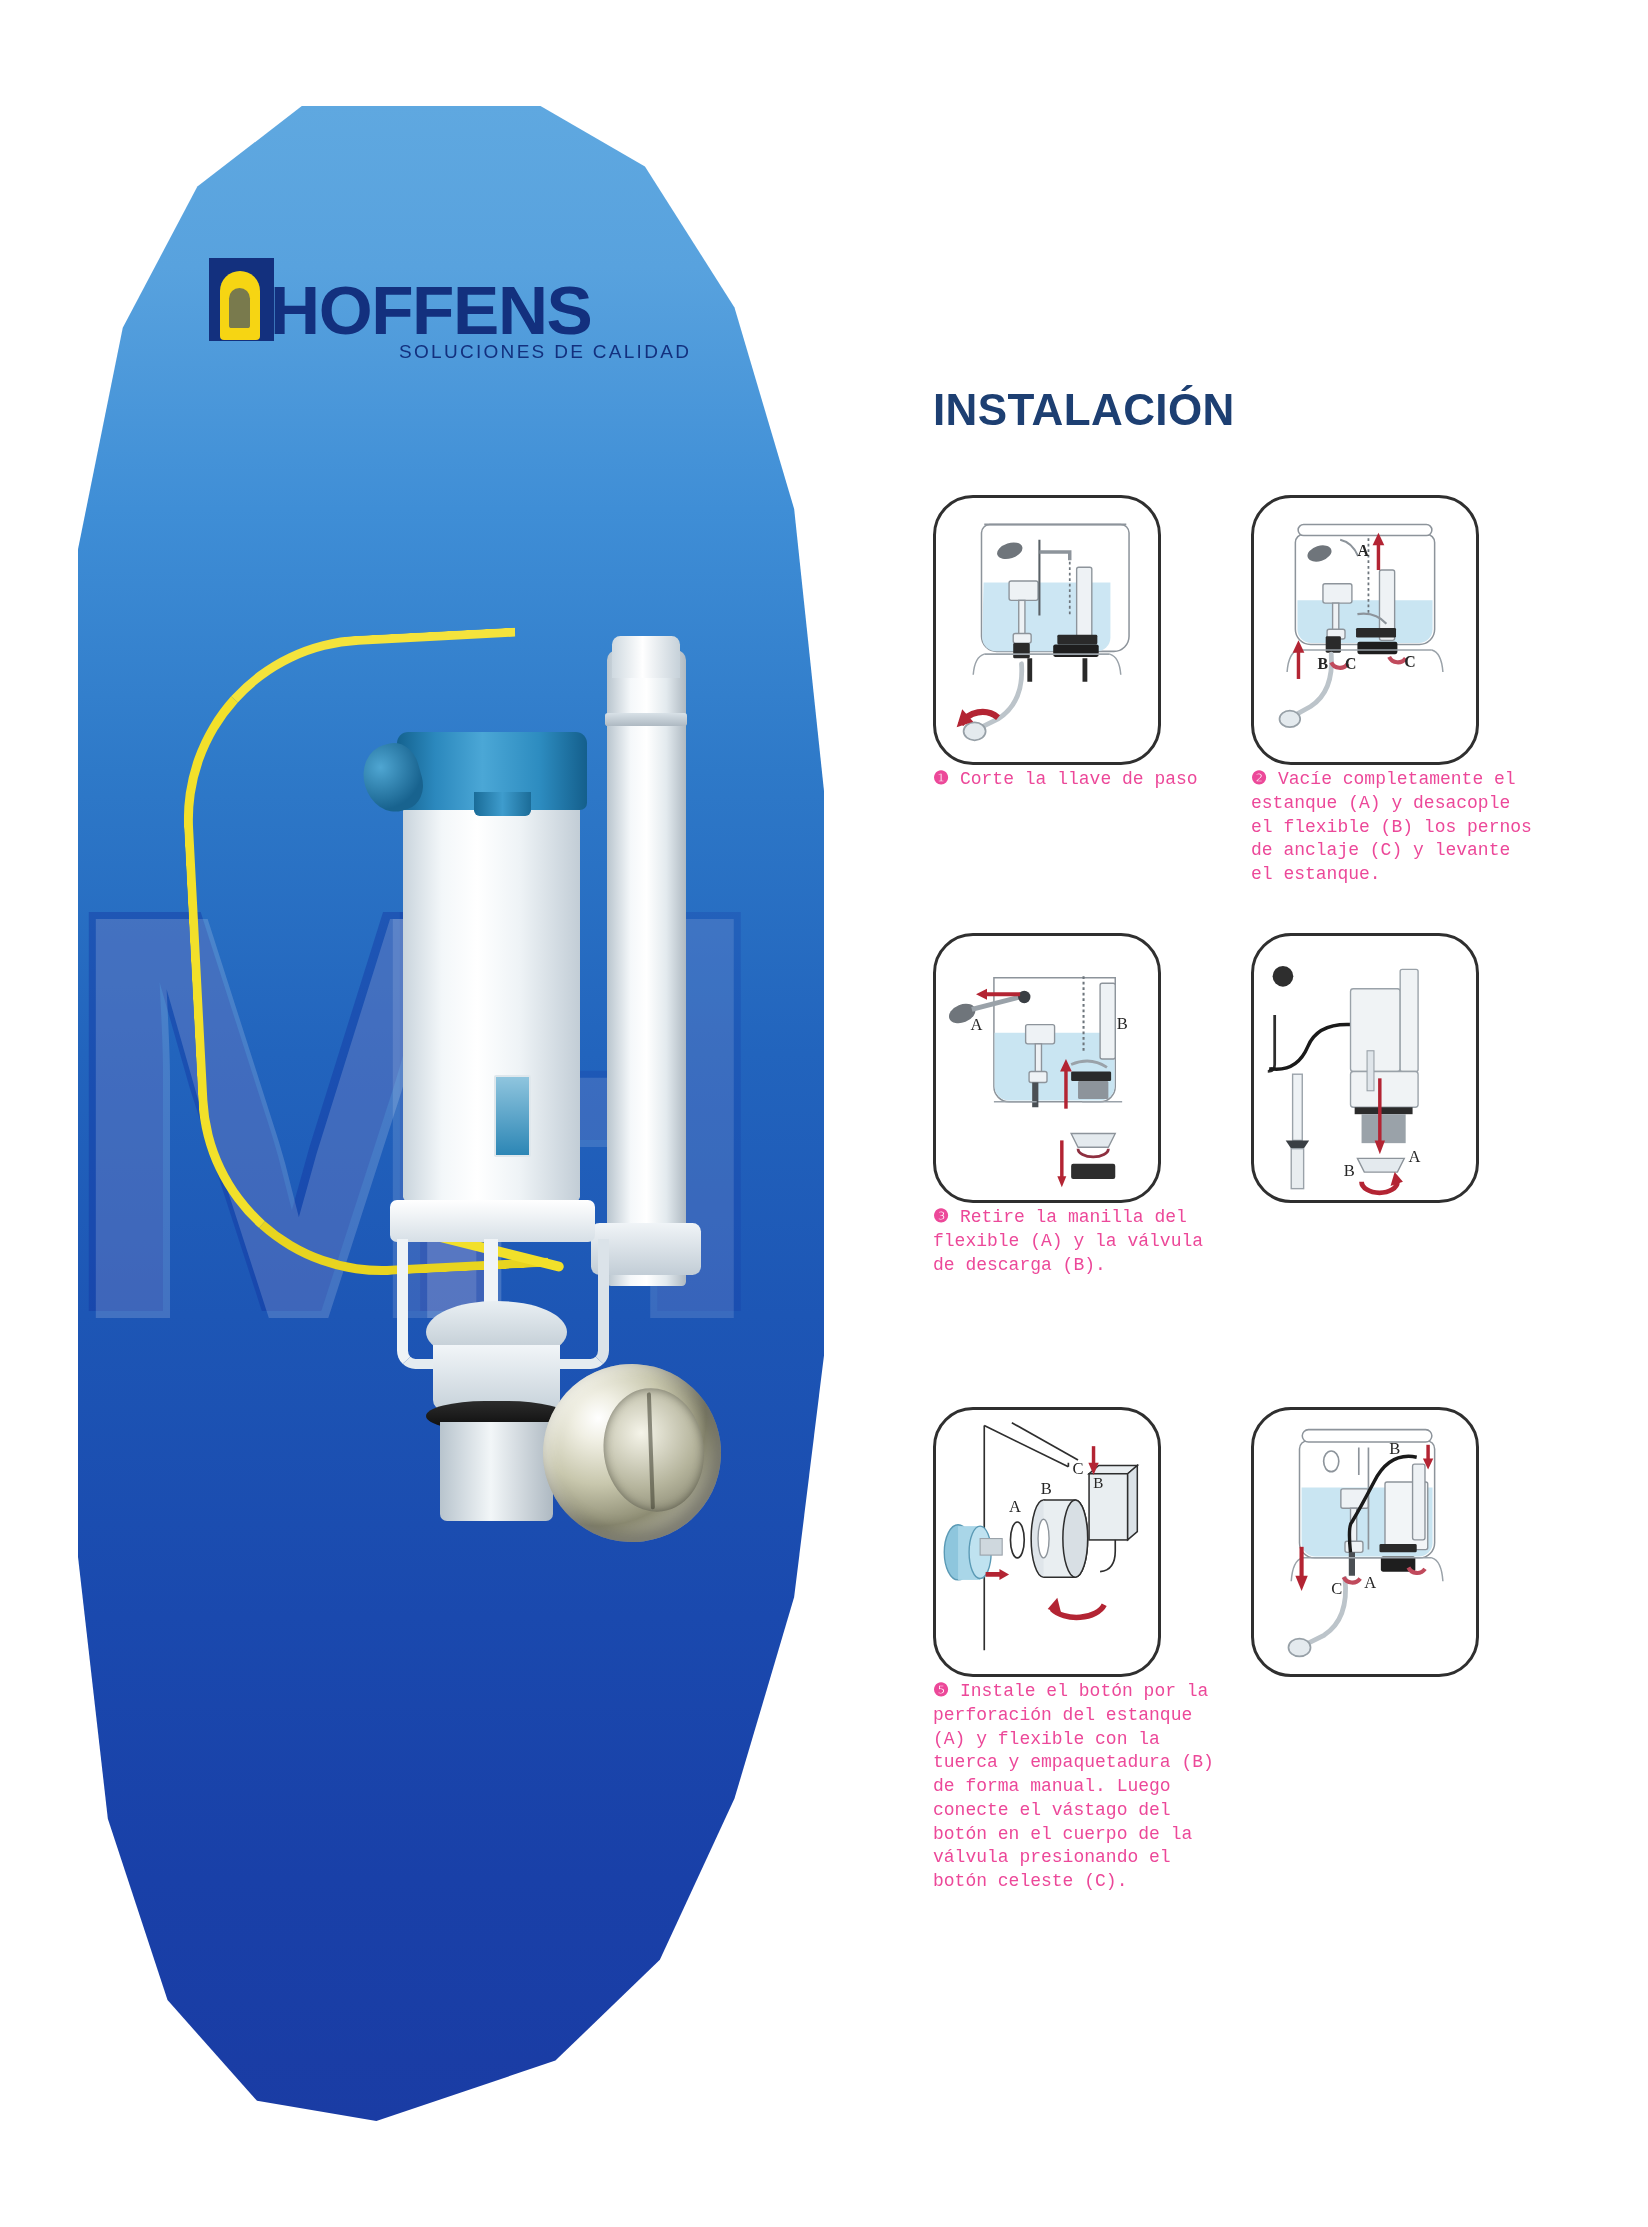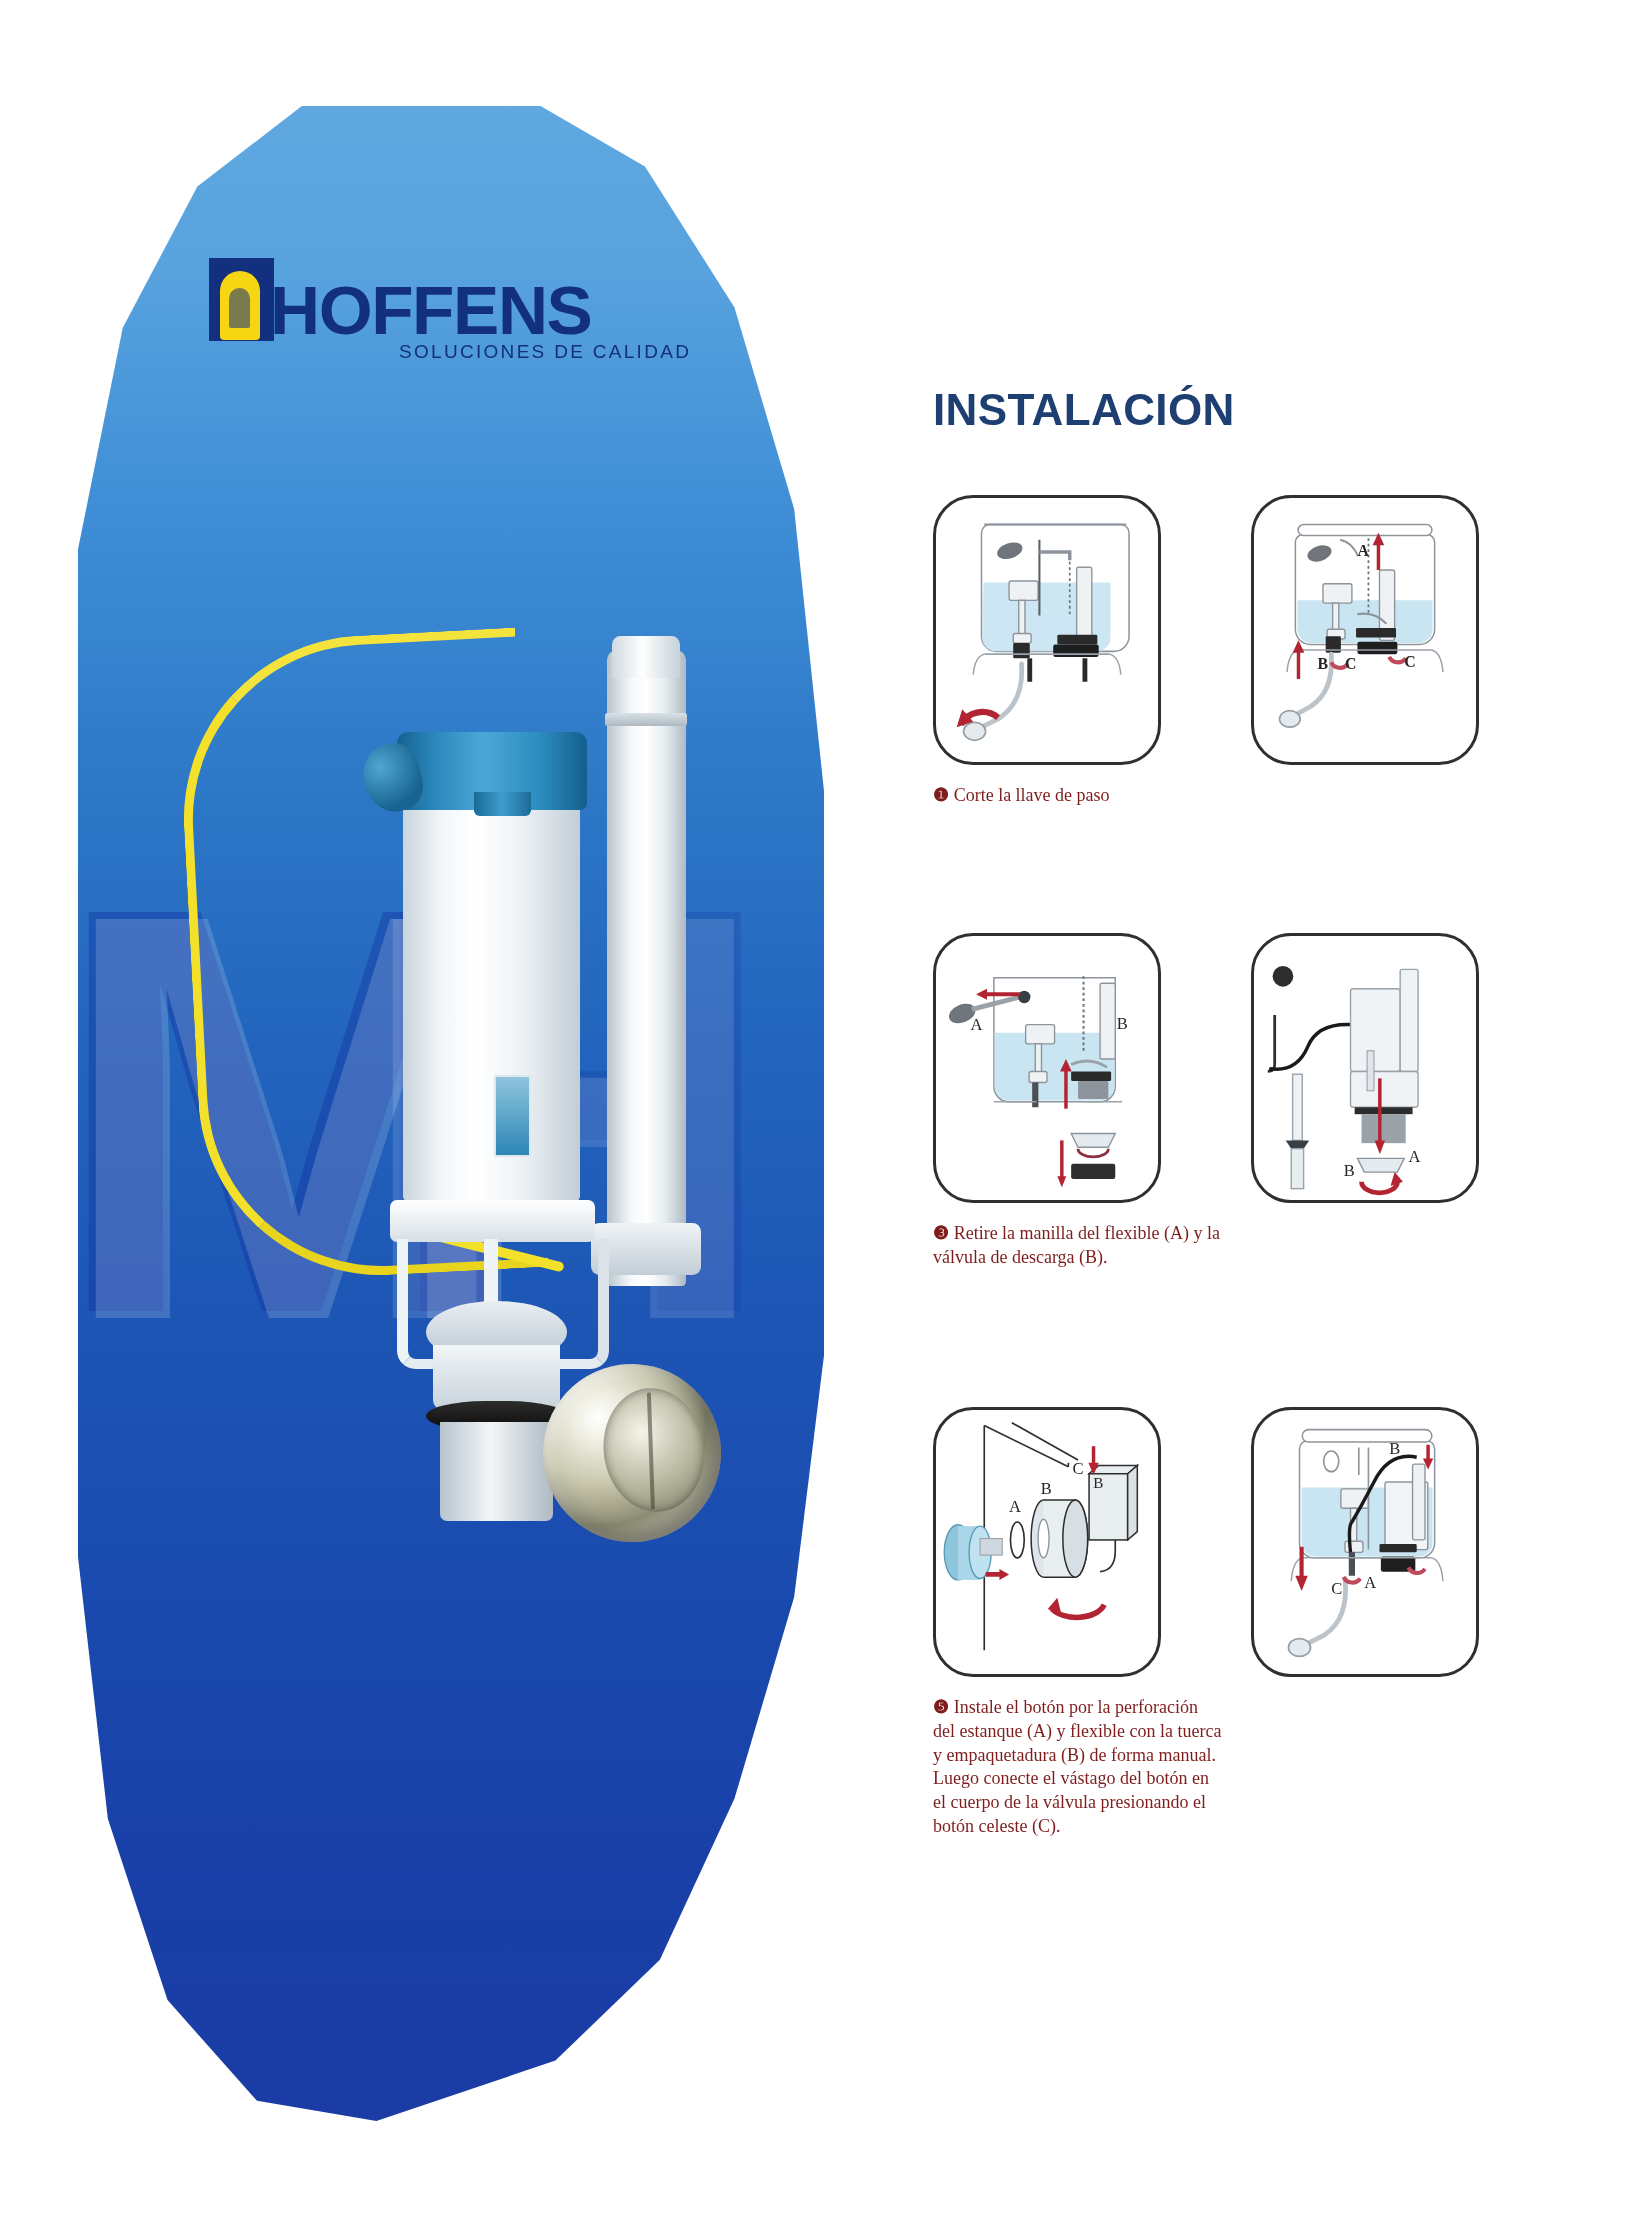--- a/index.html
+++ b/index.html
@@ -219,23 +219,23 @@
     column-gap:14px;
   }
   .step{ position:relative; }
   .fig-card{
     width:228px;height:270px;
     border:3.5px solid #2f2f2f;border-radius:40px;
     background:#fff;position:relative;overflow:hidden;
     box-sizing:border-box;
   }
   .step-cap{
-    margin-top:19px;width:289px;
-    font-size:18px;line-height:1.32;color:#7f1d1d;
-    font-family:Liberation Serif, serif;
+    margin-top:3px;width:289px;
+    font-size:18px;line-height:1.32;color:#ec4899;
+    font-family:Liberation Mono, monospace;
   }
   .step-num{ font-weight:bold; }
   .s1{ grid-column:1;grid-row:1; }
   .s2{ grid-column:2;grid-row:1; }
   .s3{ grid-column:1;grid-row:2; }
   .s4{ grid-column:2;grid-row:2; }
   .s5{ grid-column:1;grid-row:3; }
   .s6{ grid-column:2;grid-row:3; }
   .r1{ height:438px; }
   .r2{ height:474px; }
@@ -374,20 +374,24 @@
               <path d="M56 224 l8.5 -18 l8.5 18 z"></path>
             <path d="M112 238 a14 14 0 0 0 24 2" stroke="#c04a5c" stroke-width="6" fill="none"></path>
             <path d="M196 230 a14 14 0 0 0 24 2" stroke="#c04a5c" stroke-width="6" fill="none"></path>
           </g>
           <text class="lbl" x="150" y="84" font-size="22" font-family="Liberation Serif, serif" fill="#262626">A</text>
           <text class="lbl" x="92" y="248" font-size="22" font-family="Liberation Serif, serif" fill="#262626">B</text>
           <text class="lbl" x="132" y="248" font-size="22" font-family="Liberation Serif, serif" fill="#262626">C</text>
           <text class="lbl" x="218" y="244" font-size="22" font-family="Liberation Serif, serif" fill="#262626">C</text>
         </svg>
       </div>
+      <div class="step-cap">
+        <span class="step-num">❷</span>
+        <span>Vacíe completamente el estanque (A) y desacople el flexible (B) los pernos de anclaje (C) y levante el estanque.</span>
+      </div>
     </div>
 
     <div class="step s3 r2">
       <div class="fig-card">
         <svg class="fig" viewBox="0 0 322 382">
           <g stroke="#8d949b" stroke-width="2.2" fill="none">
             <path d="M84 60 h176 v158 a22 22 0 0 1 -22 22 h-132 a22 22 0 0 1 -22 -22 z"></path>
           </g>
           <path d="M85 140 h174 v78 a20 20 0 0 1 -20 20 h-134 a20 20 0 0 1 -20 -20 z" fill="#c9e5f2"></path>
           <g stroke="#8d949b" stroke-width="2" fill="#eef2f5">

